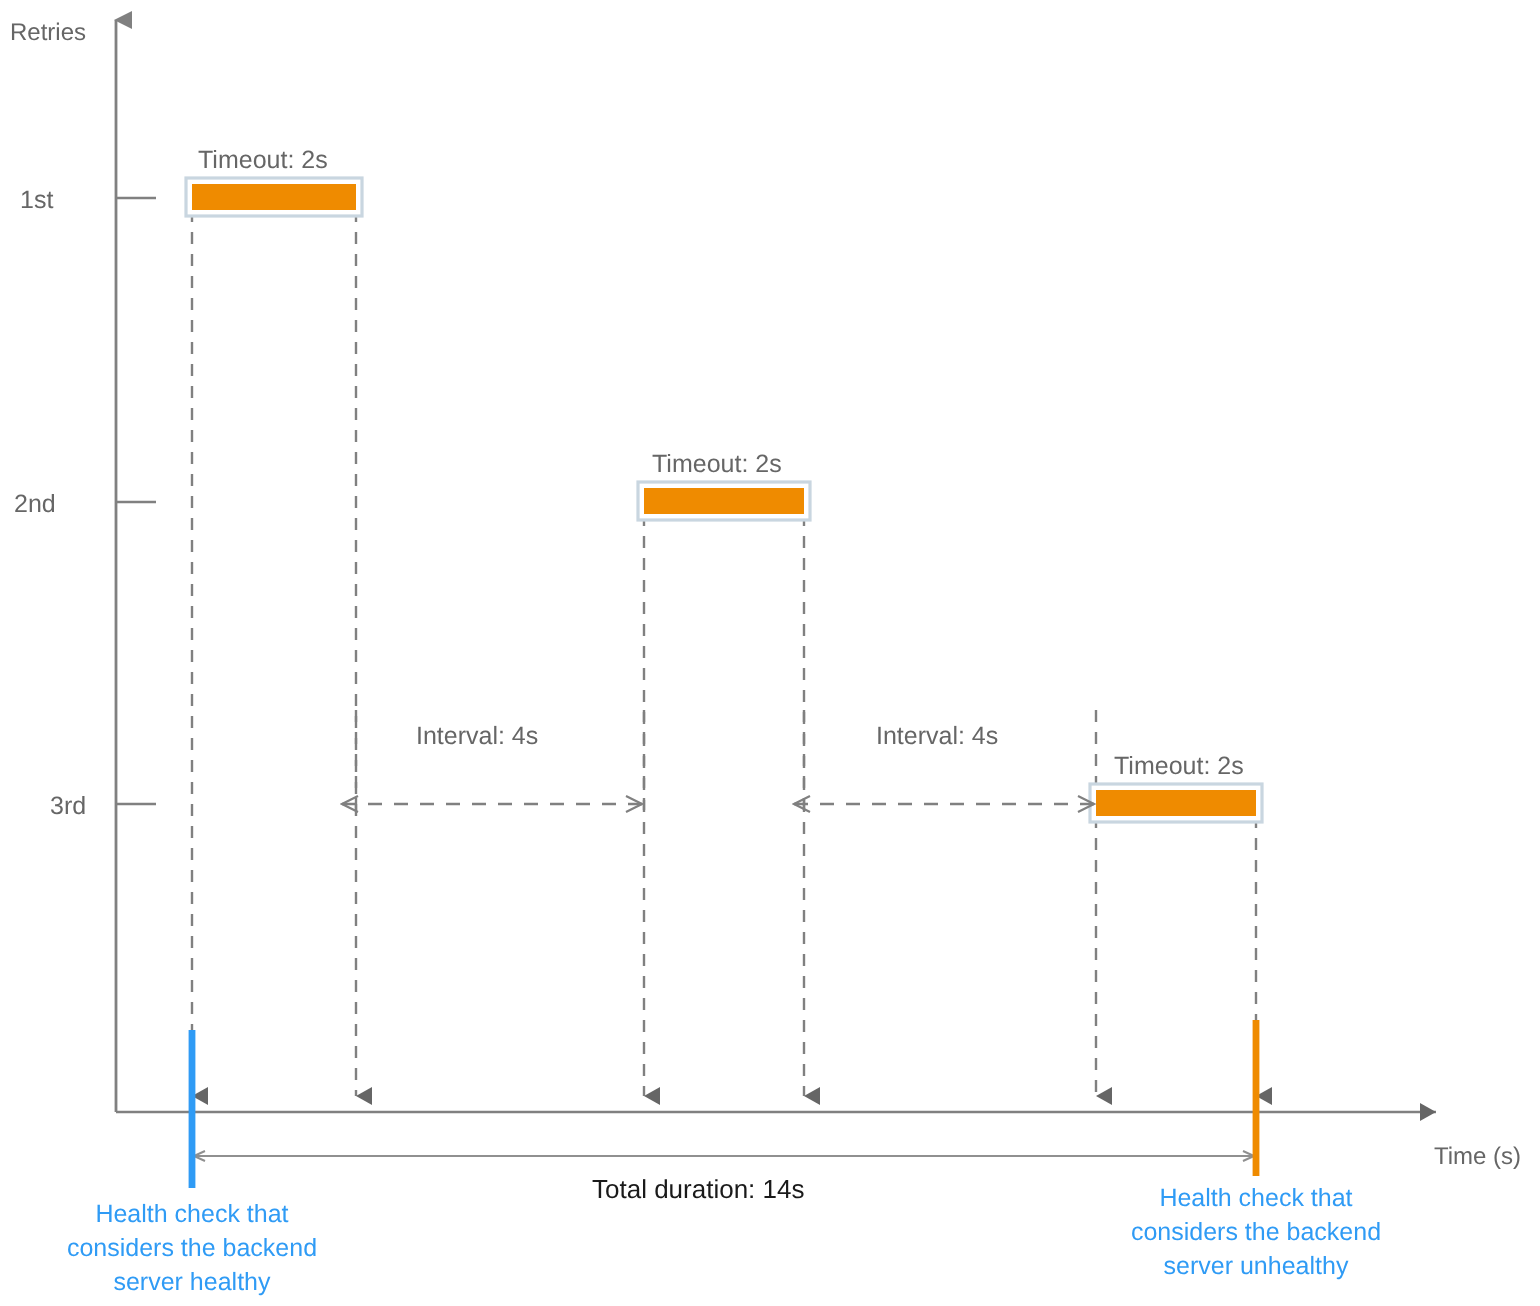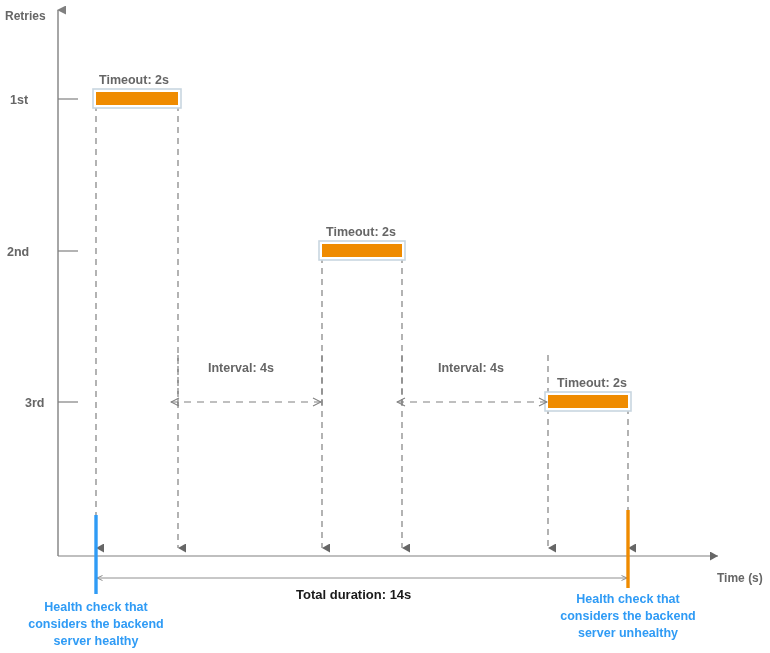--- a/index.html
+++ b/index.html
@@ -14,21 +14,20 @@
     position: relative;
     font-family: "Liberation Sans", sans-serif;
     overflow: hidden;
   }
   #diagram-root {
     position: absolute;
     top: 0;
     left: 0;
     width: 770px;
     height: 653px;
-    font-weight: bold;
   }
   svg.diagram {
     display: block;
     width: 770px;
     height: 653px;
   }
   .axis-label {
     font-family: "Liberation Sans", sans-serif;
     font-size: 12px;
     fill: #666666;

